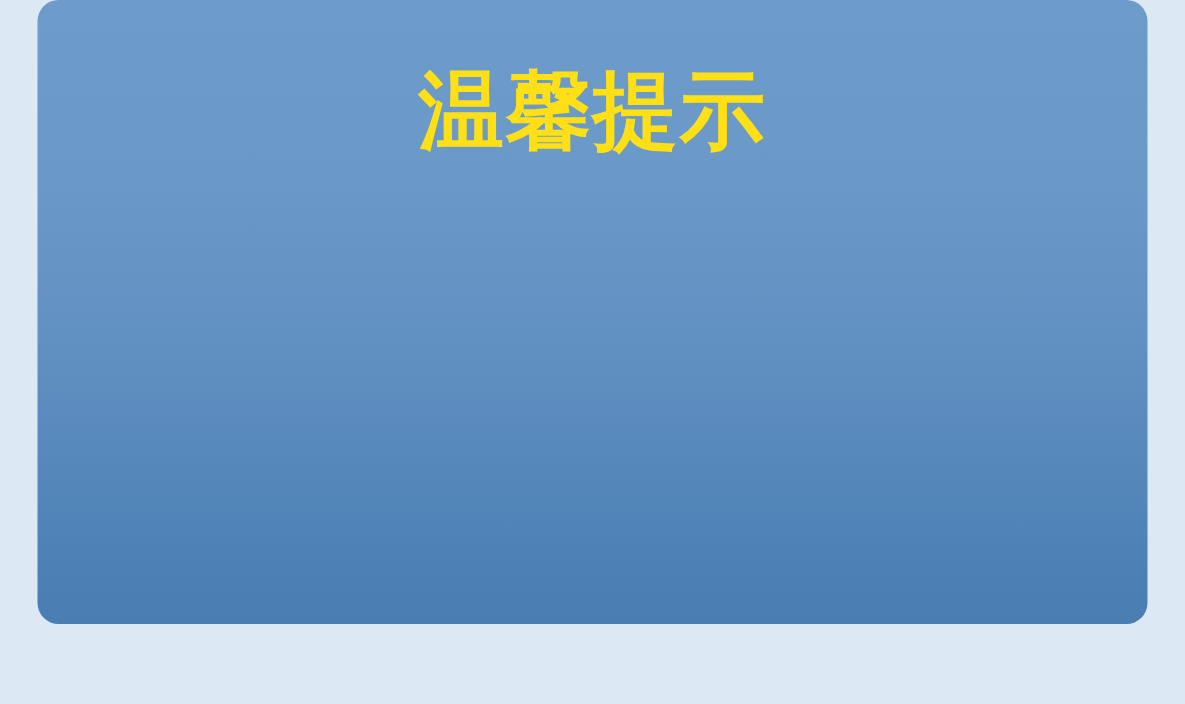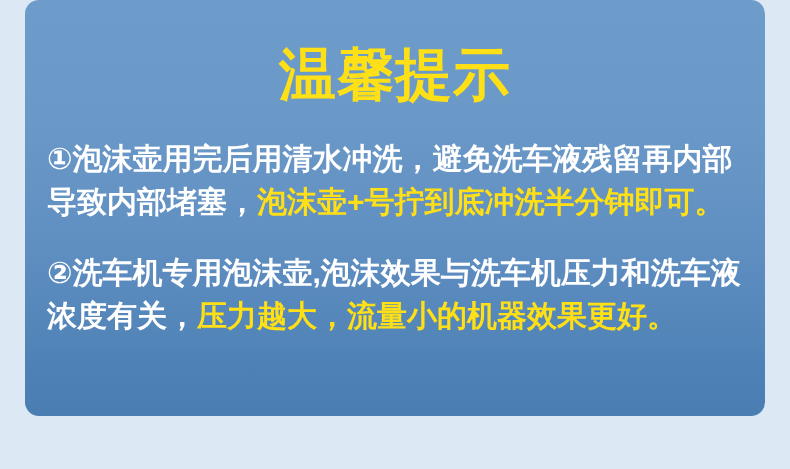--- a/index.html
+++ b/index.html
@@ -65,25 +65,14 @@
   }
 </style>
 </head>
 <body>
 
 <div class="page">
   <div class="notice-panel">
 
     <div class="notice-title">温馨提示</div>
 
-    <div class="notice-body">
-
-      <div class="para">
-        <span>①</span><span>泡沫壶用完后用清水冲洗，避免洗车液残留再内部导致内部堵塞，</span><span class="hl">泡沫壶+号拧到底冲洗半分钟即可。</span>
-      </div>
-
-      <div class="para">
-        <span>②</span><span>洗车机专用泡沫壶,泡沫效果与洗车机压力和洗车液浓度有关，</span><span class="hl">压力越大，流量小的机器效果更好。</span>
-      </div>
-
-    </div>
   </div>
 </div>
 
 </body></html>

